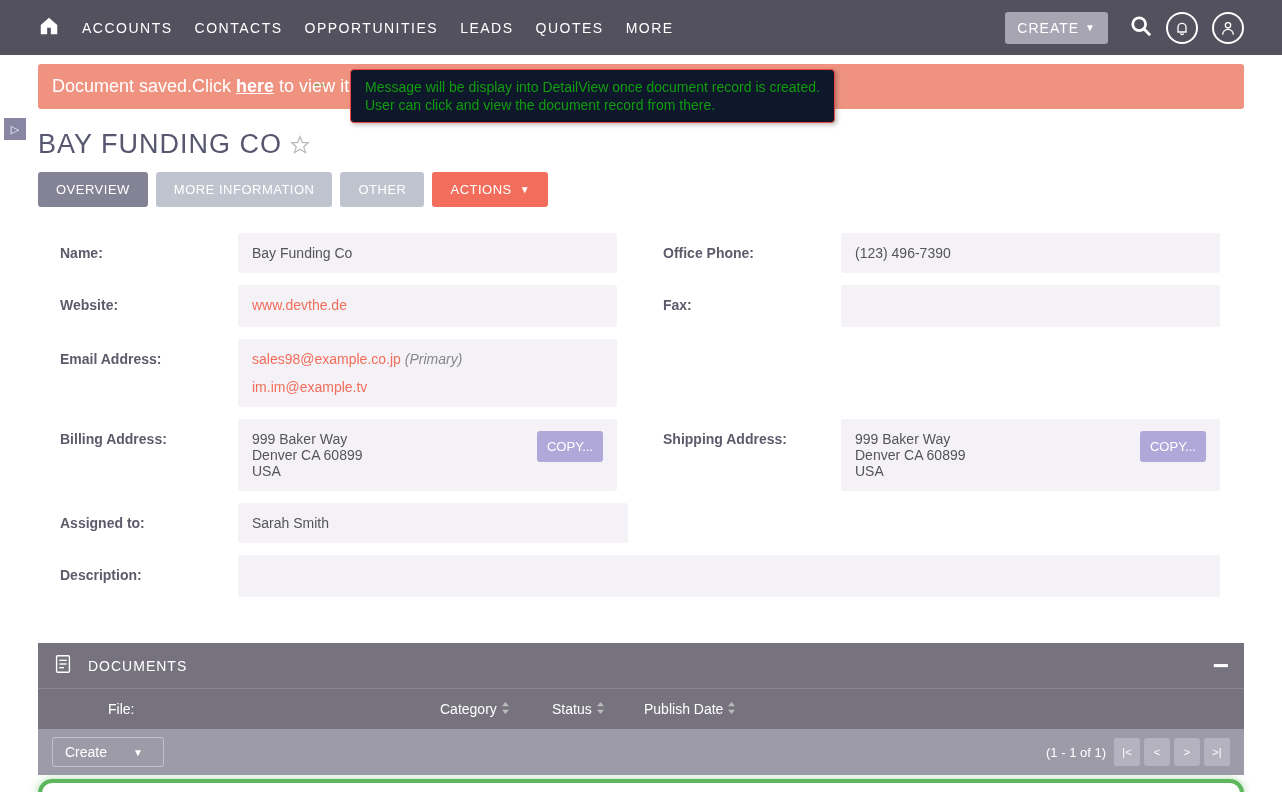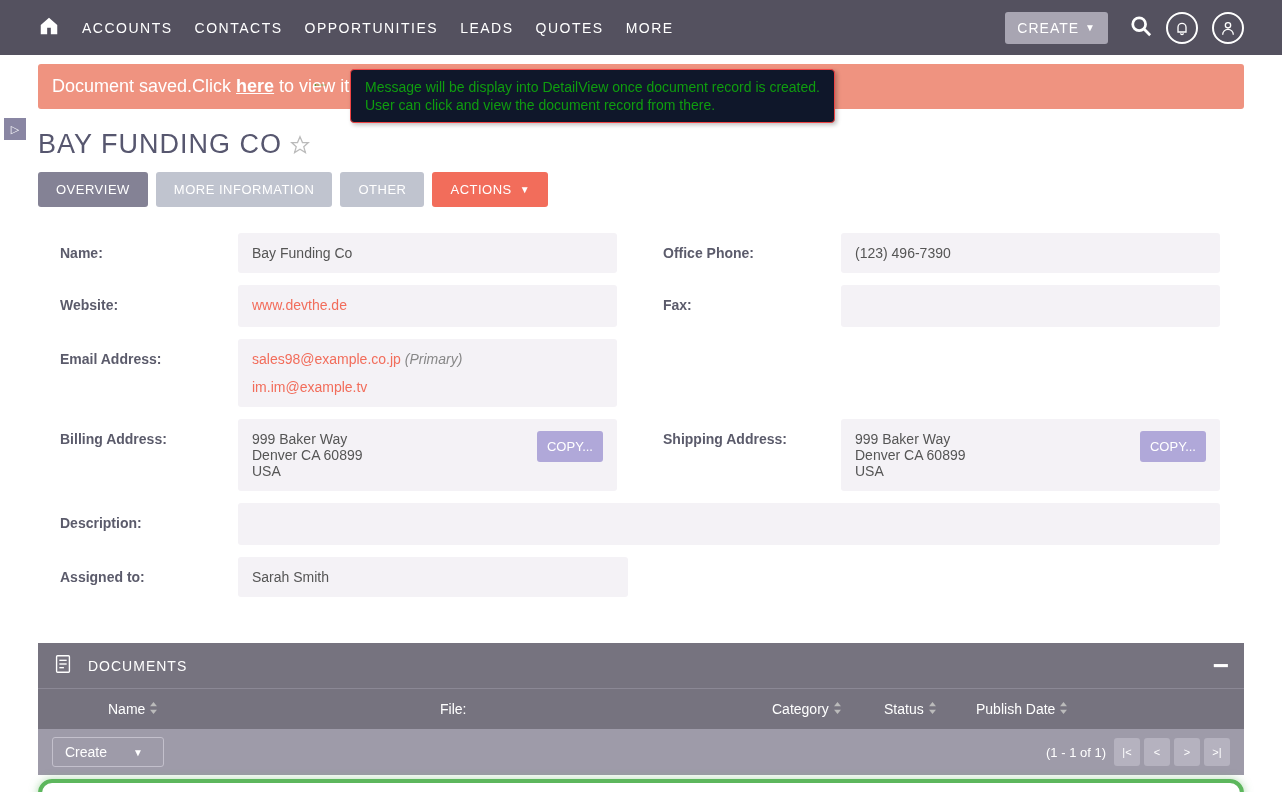--- a/index.html
+++ b/index.html
@@ -215,56 +215,49 @@
           <div>999 Baker Way</div>
           <div>Denver CA   60899</div>
           <div>USA</div>
           <div class="copy-btn">COPY...</div>
         </div>
       </div>
     </div>
 
     <div class="row2">
       <div class="col" style="flex:1;">
+        <div class="lbl">Assigned to:</div>
+        <div class="val" style="margin-right:24px;flex:0 0 390px;">Sarah Smith</div>
+      </div>
+    </div>
+
+    <div class="row2">
+      <div class="col" style="flex:1;">
         <div class="lbl">Description:</div>
         <div class="val empty" style="margin-right:24px;"></div>
-      </div>
-    </div>
-
-    <div class="row2">
-      <div class="col" style="flex:1;">
-        <div class="lbl">Assigned to:</div>
-        <div class="val" style="margin-right:24px;flex:0 0 390px;">Sarah Smith</div>
       </div>
     </div>
   </div>
 </div>
 
 <div class="panel">
   <div class="panel-head">
     <span class="doc-icon">
       <svg viewBox="0 0 24 24">
           <rect x="5" y="3" width="14" height="18" rx="1"></rect>
           <line x1="8" y1="8" x2="16" y2="8"></line>
           <line x1="8" y1="12" x2="16" y2="12"></line>
           <line x1="8" y1="16" x2="13" y2="16"></line>
         </svg>
     </span>
     <span>DOCUMENTS</span>
     <span class="spacer"></span>
     <span class="minimize">−</span>
   </div>
   <div class="table-head">
-    <div class="th th-name">
-      <span>Name</span>
-      <span class="sort-ic"><svg viewBox="0 0 10 14">
-            <polygon points="5,0 9,5 1,5"></polygon>
-            <polygon points="5,14 9,9 1,9"></polygon>
-          </svg></span>
-    </div>
     <div class="th th-file">
       <span>File:</span>
     </div>
     <div class="th th-cat">
       <span>Category</span>
       <span class="sort-ic"><svg viewBox="0 0 10 14">
             <polygon points="5,0 9,5 1,5"></polygon>
             <polygon points="5,14 9,9 1,9"></polygon>
           </svg></span>
     </div>

